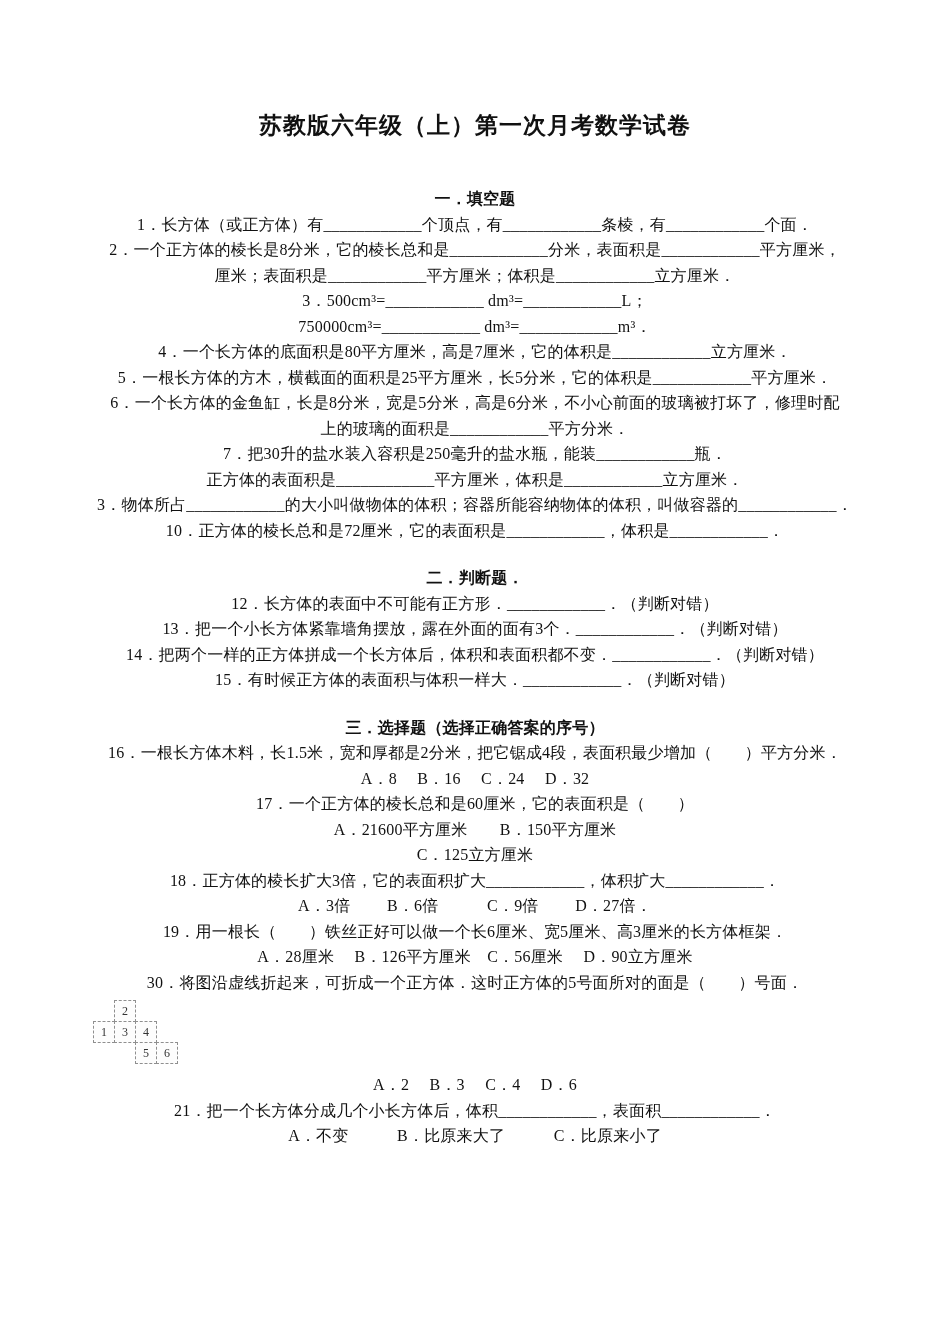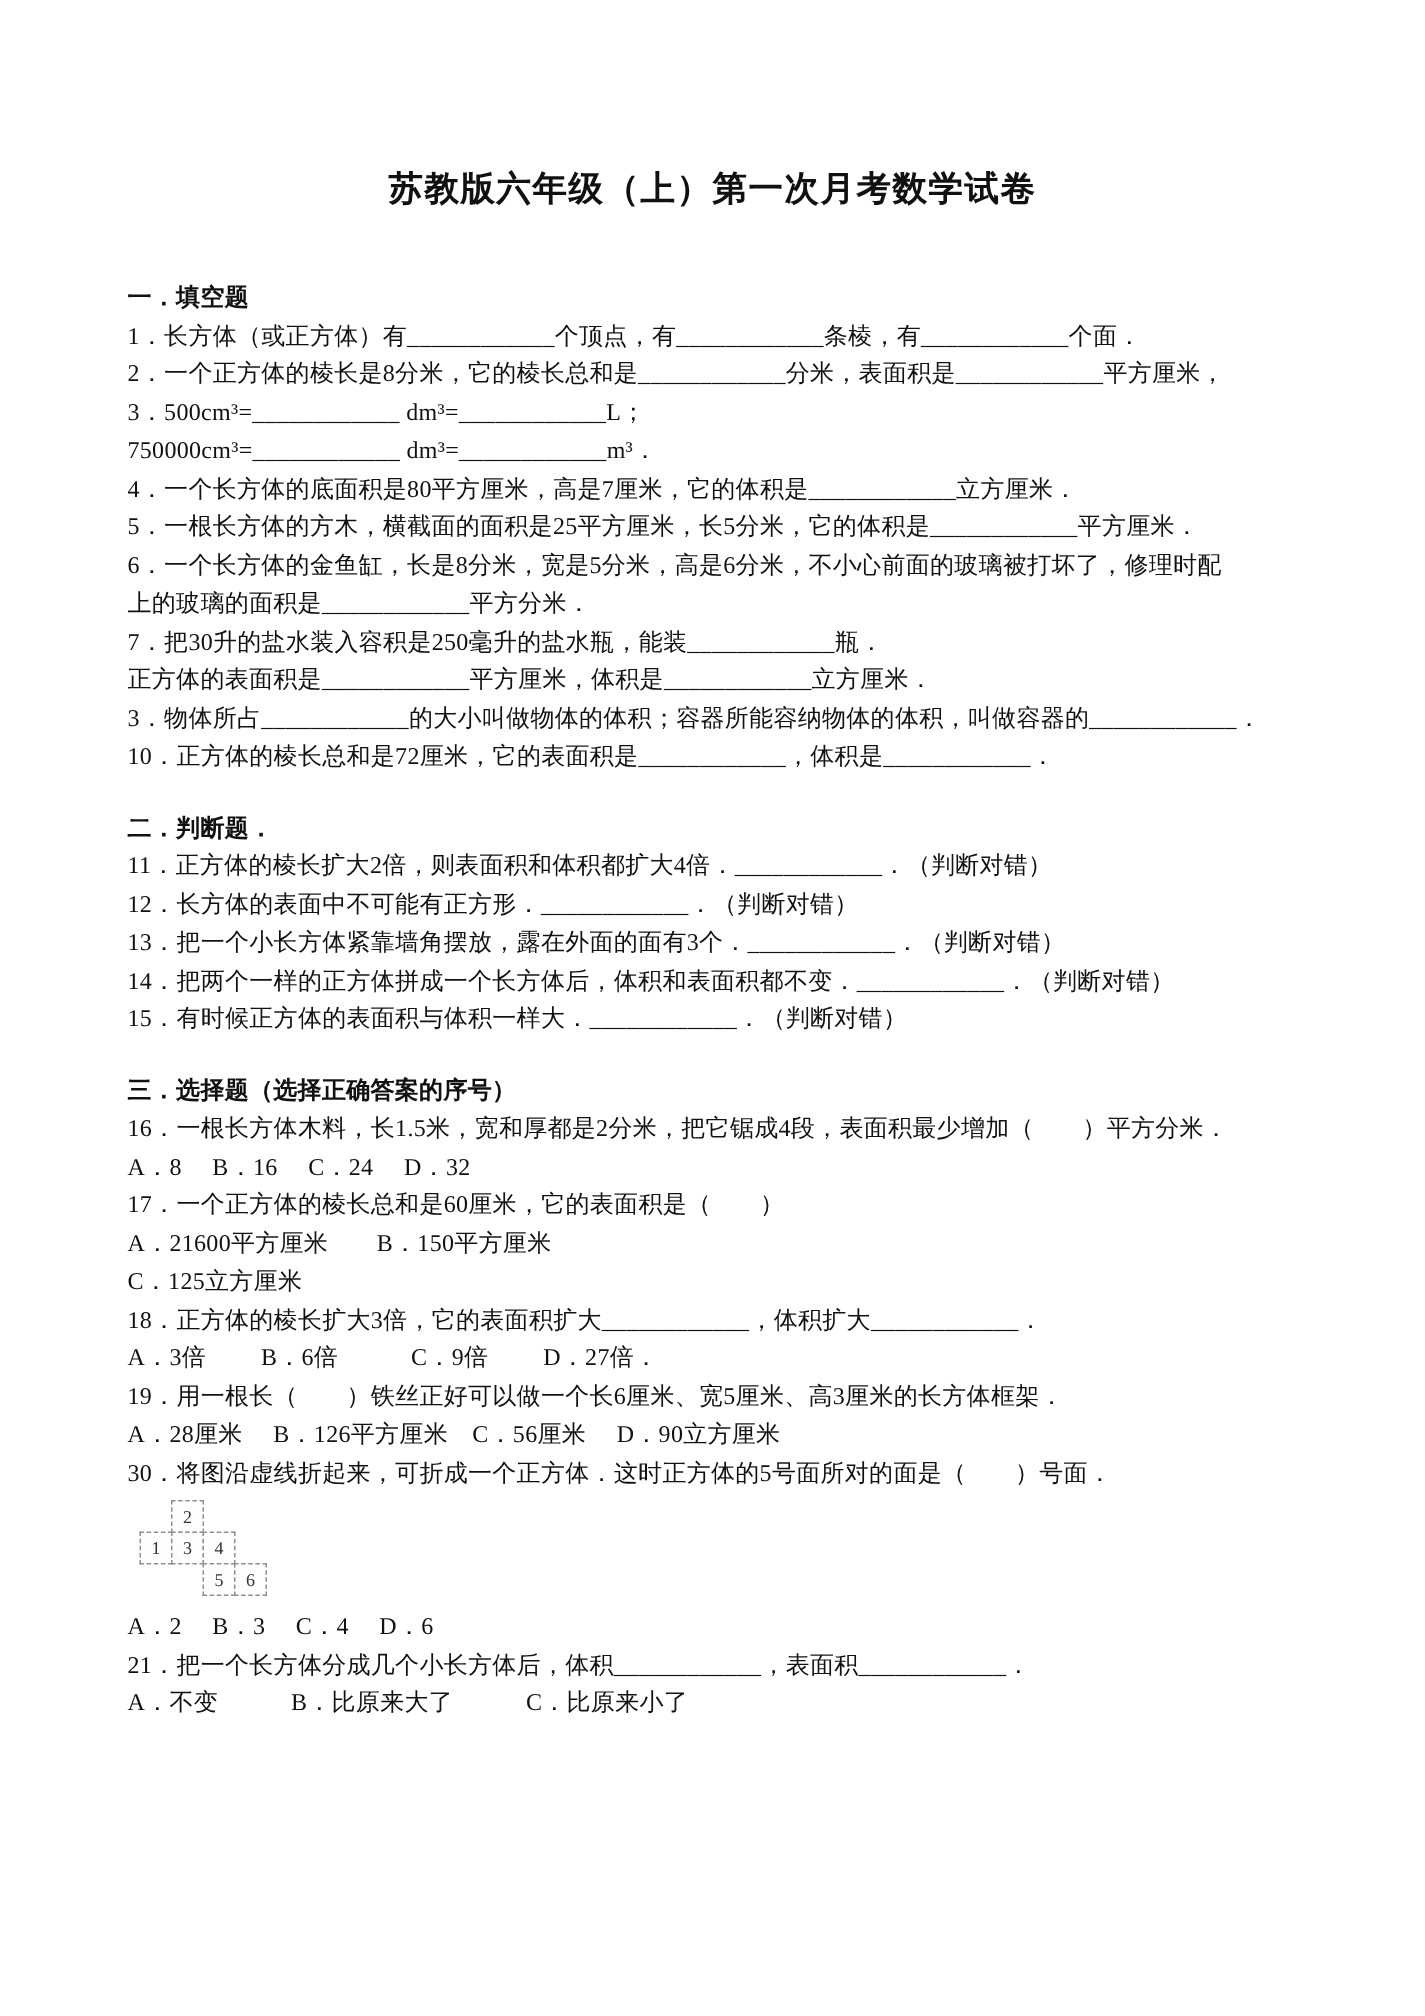--- a/index.html
+++ b/index.html
@@ -27,20 +27,21 @@
     line-height: 32px;
     font-weight: 700;
     text-align: center;
     letter-spacing: 1px;
   }
   .line {
     font-size: 16px;
     line-height: 25.5px;
     white-space: pre-wrap;
     letter-spacing: 0.2px;
+    text-align: center;
   }
   .heading {
     font-weight: 700;
     margin-top: 22px;
   }
   .net {
     position: relative;
     width: 88px;
     height: 66px;
     margin: 5px 0 6px 8px;
@@ -64,33 +65,33 @@
 
 <div class="page">
 
   <h1 class="title">苏教版六年级（上）第一次月考数学试卷</h1>
 
   <div>
 
     <div class="line heading">一．填空题</div>
     <div class="line">1．长方体（或正方体）有____________个顶点，有____________条棱，有____________个面．</div>
     <div class="line">2．一个正方体的棱长是8分米，它的棱长总和是____________分米，表面积是____________平方厘米，</div>
+    <div class="line">厘米；表面积是____________平方厘米；体积是____________立方厘米．</div>
     <div class="line">3．500cm³=____________ dm³=____________L；</div>
     <div class="line">750000cm³=____________ dm³=____________m³．</div>
     <div class="line">4．一个长方体的底面积是80平方厘米，高是7厘米，它的体积是____________立方厘米．</div>
     <div class="line">5．一根长方体的方木，横截面的面积是25平方厘米，长5分米，它的体积是____________平方厘米．</div>
     <div class="line">6．一个长方体的金鱼缸，长是8分米，宽是5分米，高是6分米，不小心前面的玻璃被打坏了，修理时配</div>
     <div class="line">上的玻璃的面积是____________平方分米．</div>
     <div class="line">7．把30升的盐水装入容积是250毫升的盐水瓶，能装____________瓶．</div>
     <div class="line">正方体的表面积是____________平方厘米，体积是____________立方厘米．</div>
     <div class="line">3．物体所占____________的大小叫做物体的体积；容器所能容纳物体的体积，叫做容器的____________．</div>
     <div class="line">10．正方体的棱长总和是72厘米，它的表面积是____________，体积是____________．</div>
 
     <div class="line heading">二．判断题．</div>
-    <div class="line">11．正方体的棱长扩大2倍，则表面积和体积都扩大4倍．____________．（判断对错）</div>
     <div class="line">12．长方体的表面中不可能有正方形．____________．（判断对错）</div>
     <div class="line">13．把一个小长方体紧靠墙角摆放，露在外面的面有3个．____________．（判断对错）</div>
     <div class="line">14．把两个一样的正方体拼成一个长方体后，体积和表面积都不变．____________．（判断对错）</div>
     <div class="line">15．有时候正方体的表面积与体积一样大．____________．（判断对错）</div>
 
     <div class="line heading">三．选择题（选择正确答案的序号）</div>
     <div class="line">16．一根长方体木料，长1.5米，宽和厚都是2分米，把它锯成4段，表面积最少增加（　　）平方分米．</div>
     <div class="line">A．8　 B．16　 C．24　 D．32</div>
     <div class="line">17．一个正方体的棱长总和是60厘米，它的表面积是（　　）</div>
     <div class="line">A．21600平方厘米　　B．150平方厘米</div>

